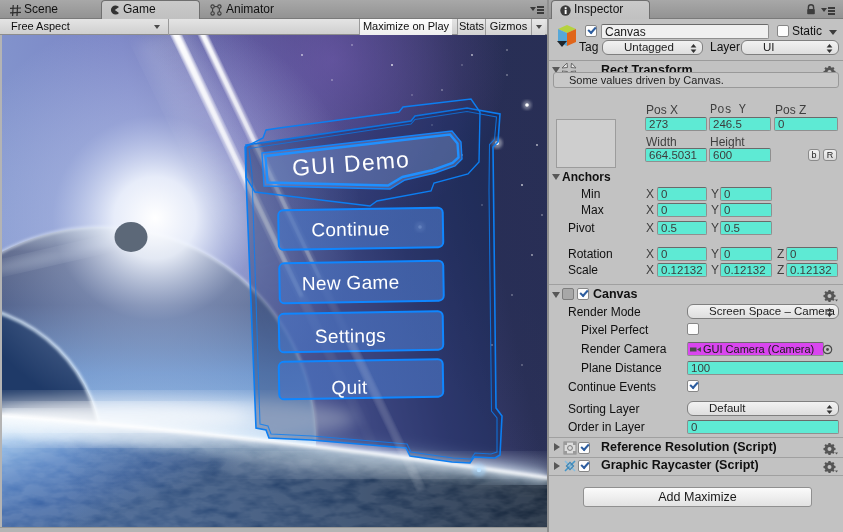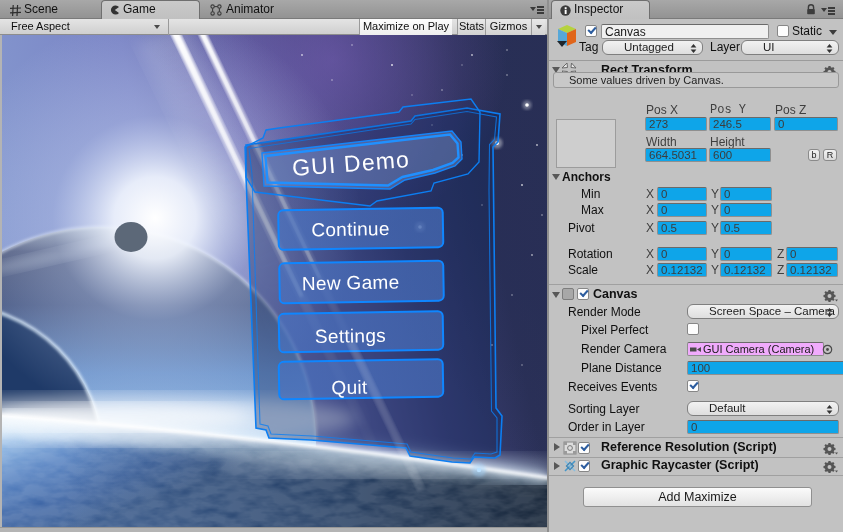--- a/index.html
+++ b/index.html
@@ -17,21 +17,21 @@
 .tbtn{position:absolute;top:0;height:16px;font-size:11px;color:#0e0e0e;text-align:center;
  border-left:1px solid #9a9a9a;line-height:15px;background:linear-gradient(#e8e8e8,#d2d2d2);}
 .panemenu{position:absolute;width:14px;height:10px;}
 .panemenu .tri{position:absolute;left:0;top:3px;width:0;height:0;border-left:3px solid transparent;border-right:3px solid transparent;border-top:4px solid #3a3a3a;}
 .panemenu .bars{position:absolute;left:7px;top:2px;width:7px;height:2px;background:#3a3a3a;box-shadow:0 3px 0 #3a3a3a,0 6px 0 #3a3a3a;}
 
 
 #insp{position:absolute;left:549px;top:0;width:294px;height:532px;background:#c2c2c2;font-size:12px;color:#111;}
 #itabs{position:absolute;left:0;top:0;width:294px;height:19px;background:linear-gradient(#a8a8a8,#939393);border-bottom:1px solid #7a7a7a;}
 .lbl{position:absolute;font-size:12px;color:#101010;white-space:nowrap;line-height:12px;}
-.fld{position:absolute;height:14px;background:#0ea5e9;border:1px solid #8f8f8f;border-top-color:#6a6a6a;
+.fld{position:absolute;height:14px;background:#5eead4;border:1px solid #8f8f8f;border-top-color:#6a6a6a;
  border-radius:2px;font-size:11.5px;color:#3c3c3c;padding:0 0 0 3px;line-height:12px;white-space:nowrap;overflow:hidden;}
 .dd{position:absolute;height:15px;background:linear-gradient(#f2f2f2,#dedede);border:1px solid #7f7f7f;
  border-radius:6px;font-size:11.5px;color:#1c1c1c;padding:0 0 0 21px;line-height:13px;white-space:nowrap;}
 .cb{position:absolute;width:12px;height:12px;background:#fdfdfd;border:1px solid #878787;border-radius:2px;}
 .cb.on::after{content:"";position:absolute;left:2px;top:1px;width:6px;height:3px;border-left:2px solid #2d5d9f;border-bottom:2px solid #2d5d9f;transform:rotate(-48deg);}
 .fold{position:absolute;width:0;height:0;}
 .fold.open{border-left:4px solid transparent;border-right:4px solid transparent;border-top:6px solid #585858;}
 .fold.closed{border-top:4px solid transparent;border-bottom:4px solid transparent;border-left:6px solid #585858;}
 .bold{font-weight:bold;}
 .sep{position:absolute;left:0;width:294px;height:1px;background:#a0a0a0;}
@@ -375,33 +375,33 @@
       <circle cx="6" cy="6" r="2" fill="#c2c2c2"></circle>
       <path d="M11.5 9.5h3l-1.5 2z" fill="#555"></path>
     </svg>
   <div class="lbl" style="left:19px;top:306px;">Render Mode</div>
   <div class="dd" style="left:138px;top:304px;width:152px;">Screen Space – Camera<svg class="abs" style="right:5px;top:3px" width="7" height="9" viewBox="0 0 7 9">
         <path d="M3.5 0L6.4 3.4H0.6Z M3.5 9L6.4 5.6H0.6Z" fill="#333"></path>
       </svg></div>
   <div class="lbl" style="left:32px;top:324px;">Pixel Perfect</div>
   <div class="cb" style="left:138px;top:323px;"></div>
   <div class="lbl" style="left:32px;top:343px;">Render Camera</div>
-  <div class="fld" style="left:138px;top:342px;width:137px;background:#f0abfc;">
+  <div class="fld" style="left:138px;top:342px;width:137px;background:#d946ef;">
     <svg class="abs" style="left:2px;top:2px" width="11" height="9" viewBox="0 0 11 9">
         <path d="M0 2.5h6.5v4H0Z M7 4.5l4-2.5v5l-4-2.5Z" fill="#4a4a4a"></path>
       </svg>
     <span style="margin-left:12px;color:#1a1a1a;font-size:11px;">GUI Camera (Camera)</span>
   </div>
   <svg class="abs" style="left:273px;top:344px" width="11" height="11" viewBox="0 0 11 11">
       <circle cx="5.5" cy="5.5" r="4.2" fill="none" stroke="#4a4a4a" stroke-width="1.2"></circle>
       <circle cx="5.5" cy="5.5" r="1.4" fill="#4a4a4a"></circle>
     </svg>
   <div class="lbl" style="left:32px;top:362px;">Plane Distance</div>
   <div class="fld" style="left:138px;top:361px;width:164px;">100</div>
-  <div class="lbl" style="left:19px;top:381px;">Receives Events</div>
+  <div class="lbl" style="left:19px;top:381px;">Continue Events</div>
   <div class="cb on" style="left:138px;top:380px;"></div>
   <div class="lbl" style="left:19px;top:403px;">Sorting Layer</div>
   <div class="dd" style="left:138px;top:401px;width:152px;">Default<svg class="abs" style="right:5px;top:3px" width="7" height="9" viewBox="0 0 7 9">
         <path d="M3.5 0L6.4 3.4H0.6Z M3.5 9L6.4 5.6H0.6Z" fill="#333"></path>
       </svg></div>
   <div class="lbl" style="left:19px;top:421px;">Order in Layer</div>
   <div class="fld" style="left:138px;top:420px;width:152px;">0</div>
   <div class="sep" style="top:437px;"></div>
 
   <div class="fold closed" style="left:5px;top:443px;"></div>

